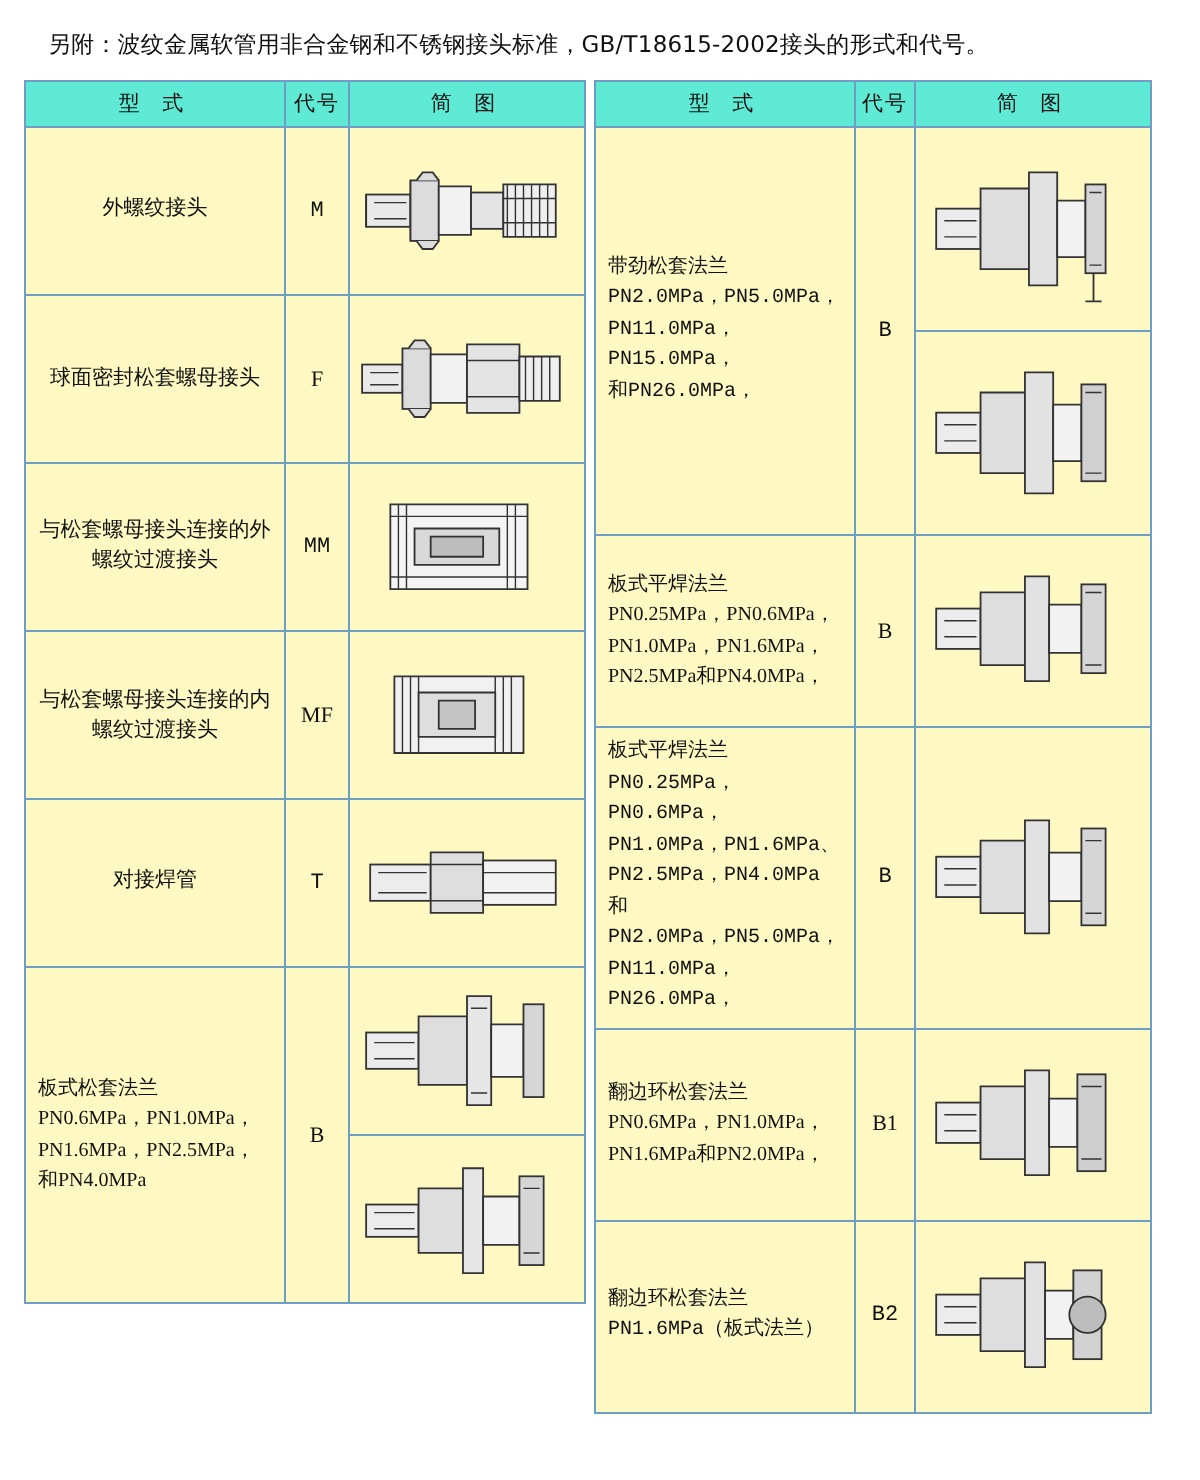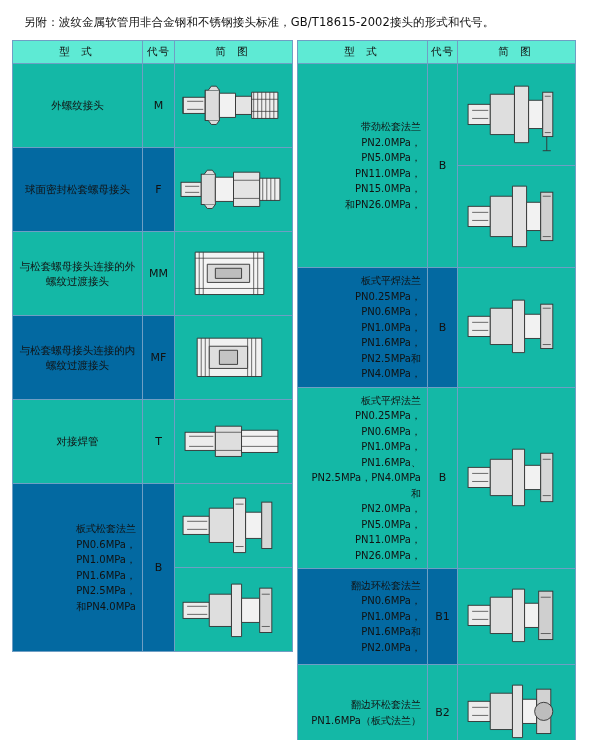--- a/index.html
+++ b/index.html
@@ -49,34 +49,36 @@
     font-weight: normal;
     height: 22px;
     letter-spacing: 4px;
     color: #111;
   }
   thead th.no-sp { letter-spacing: 1px; }
   .cell-text {
     font-size: 10px;
     line-height: 15px;
     padding: 5px 6px;
-    text-align: right;
+    text-align: left;
   }
   .cell-text.center {
     text-align: center;
   }
   .code {
     font-size: 11px;
     font-weight: normal;
   }
   .shade {
-    background: #0369a1;
+    background: #fef9c3;
+    font-family: Liberation Serif, serif;
   }
   .white {
-    background: #14b8a6;
+    background: #fef9c3;
+    font-family: Liberation Mono, monospace;
   }
   
   .lt col.c1 { width: 130px; }
   .lt col.c2 { width: 32px; }
   .lt col.c3 { width: 118px; }
   
   .rt col.c1 { width: 130px; }
   .rt col.c2 { width: 30px; }
   .rt col.c3 { width: 118px; }
 

